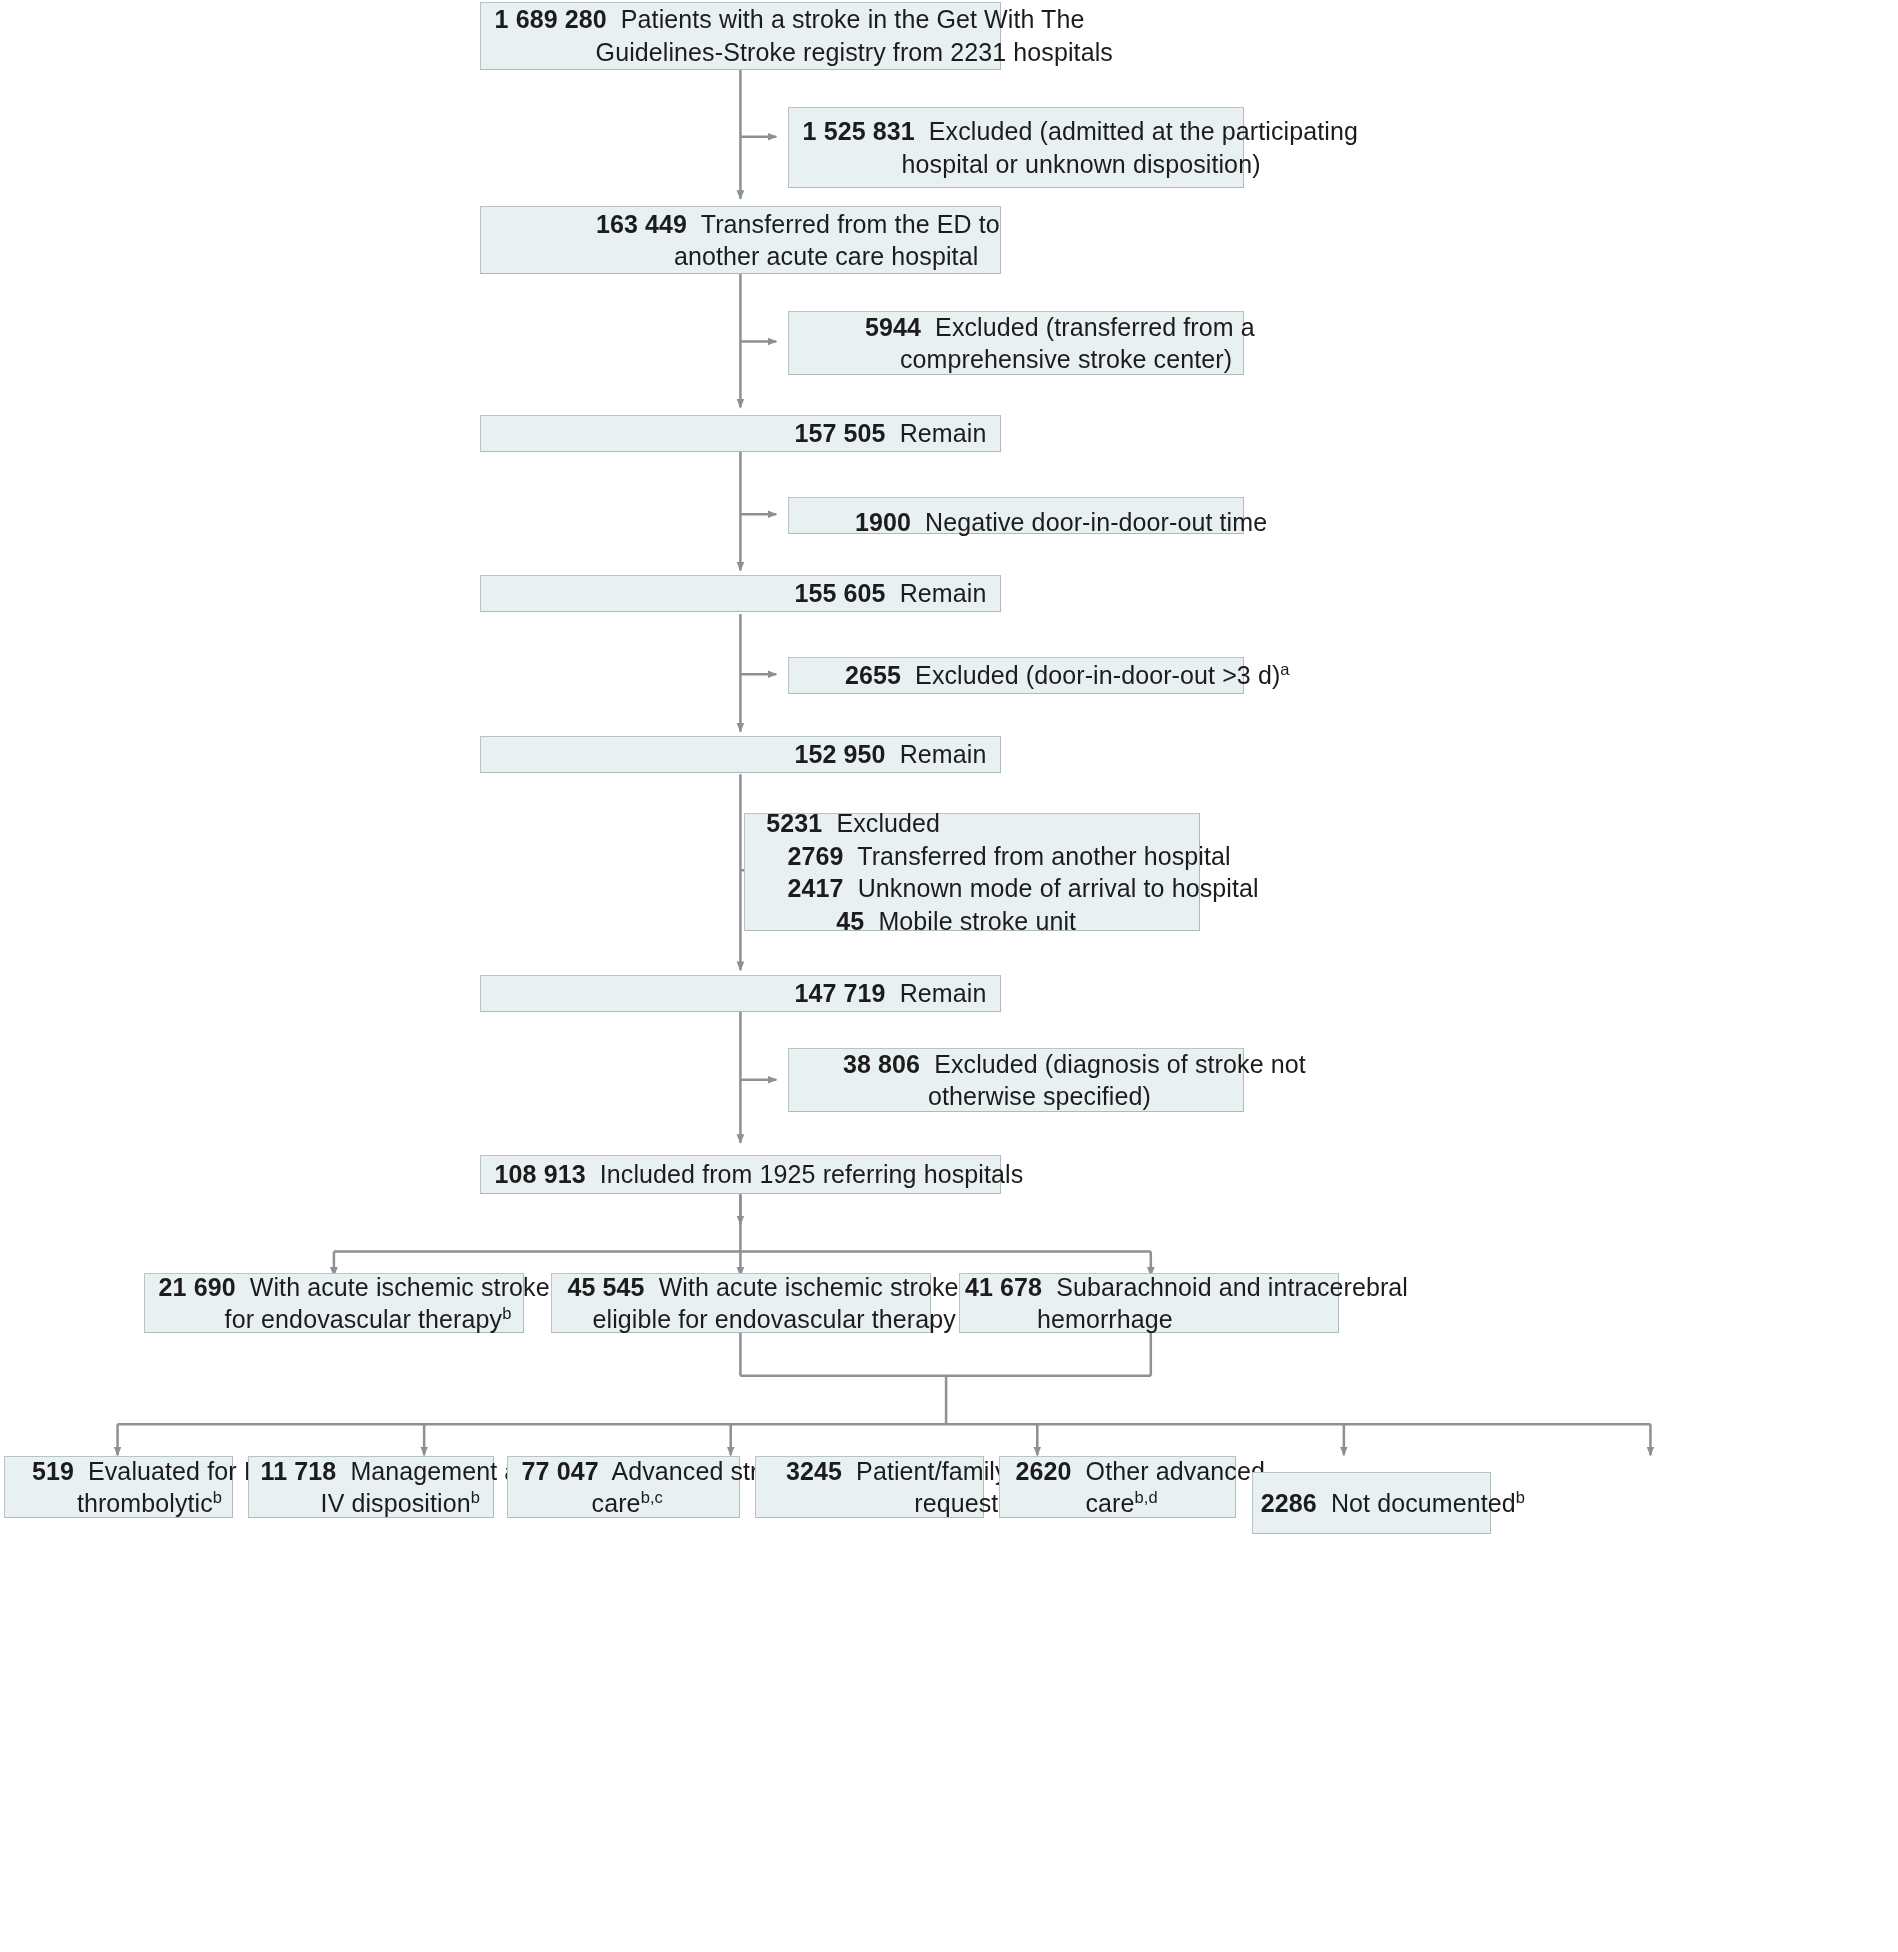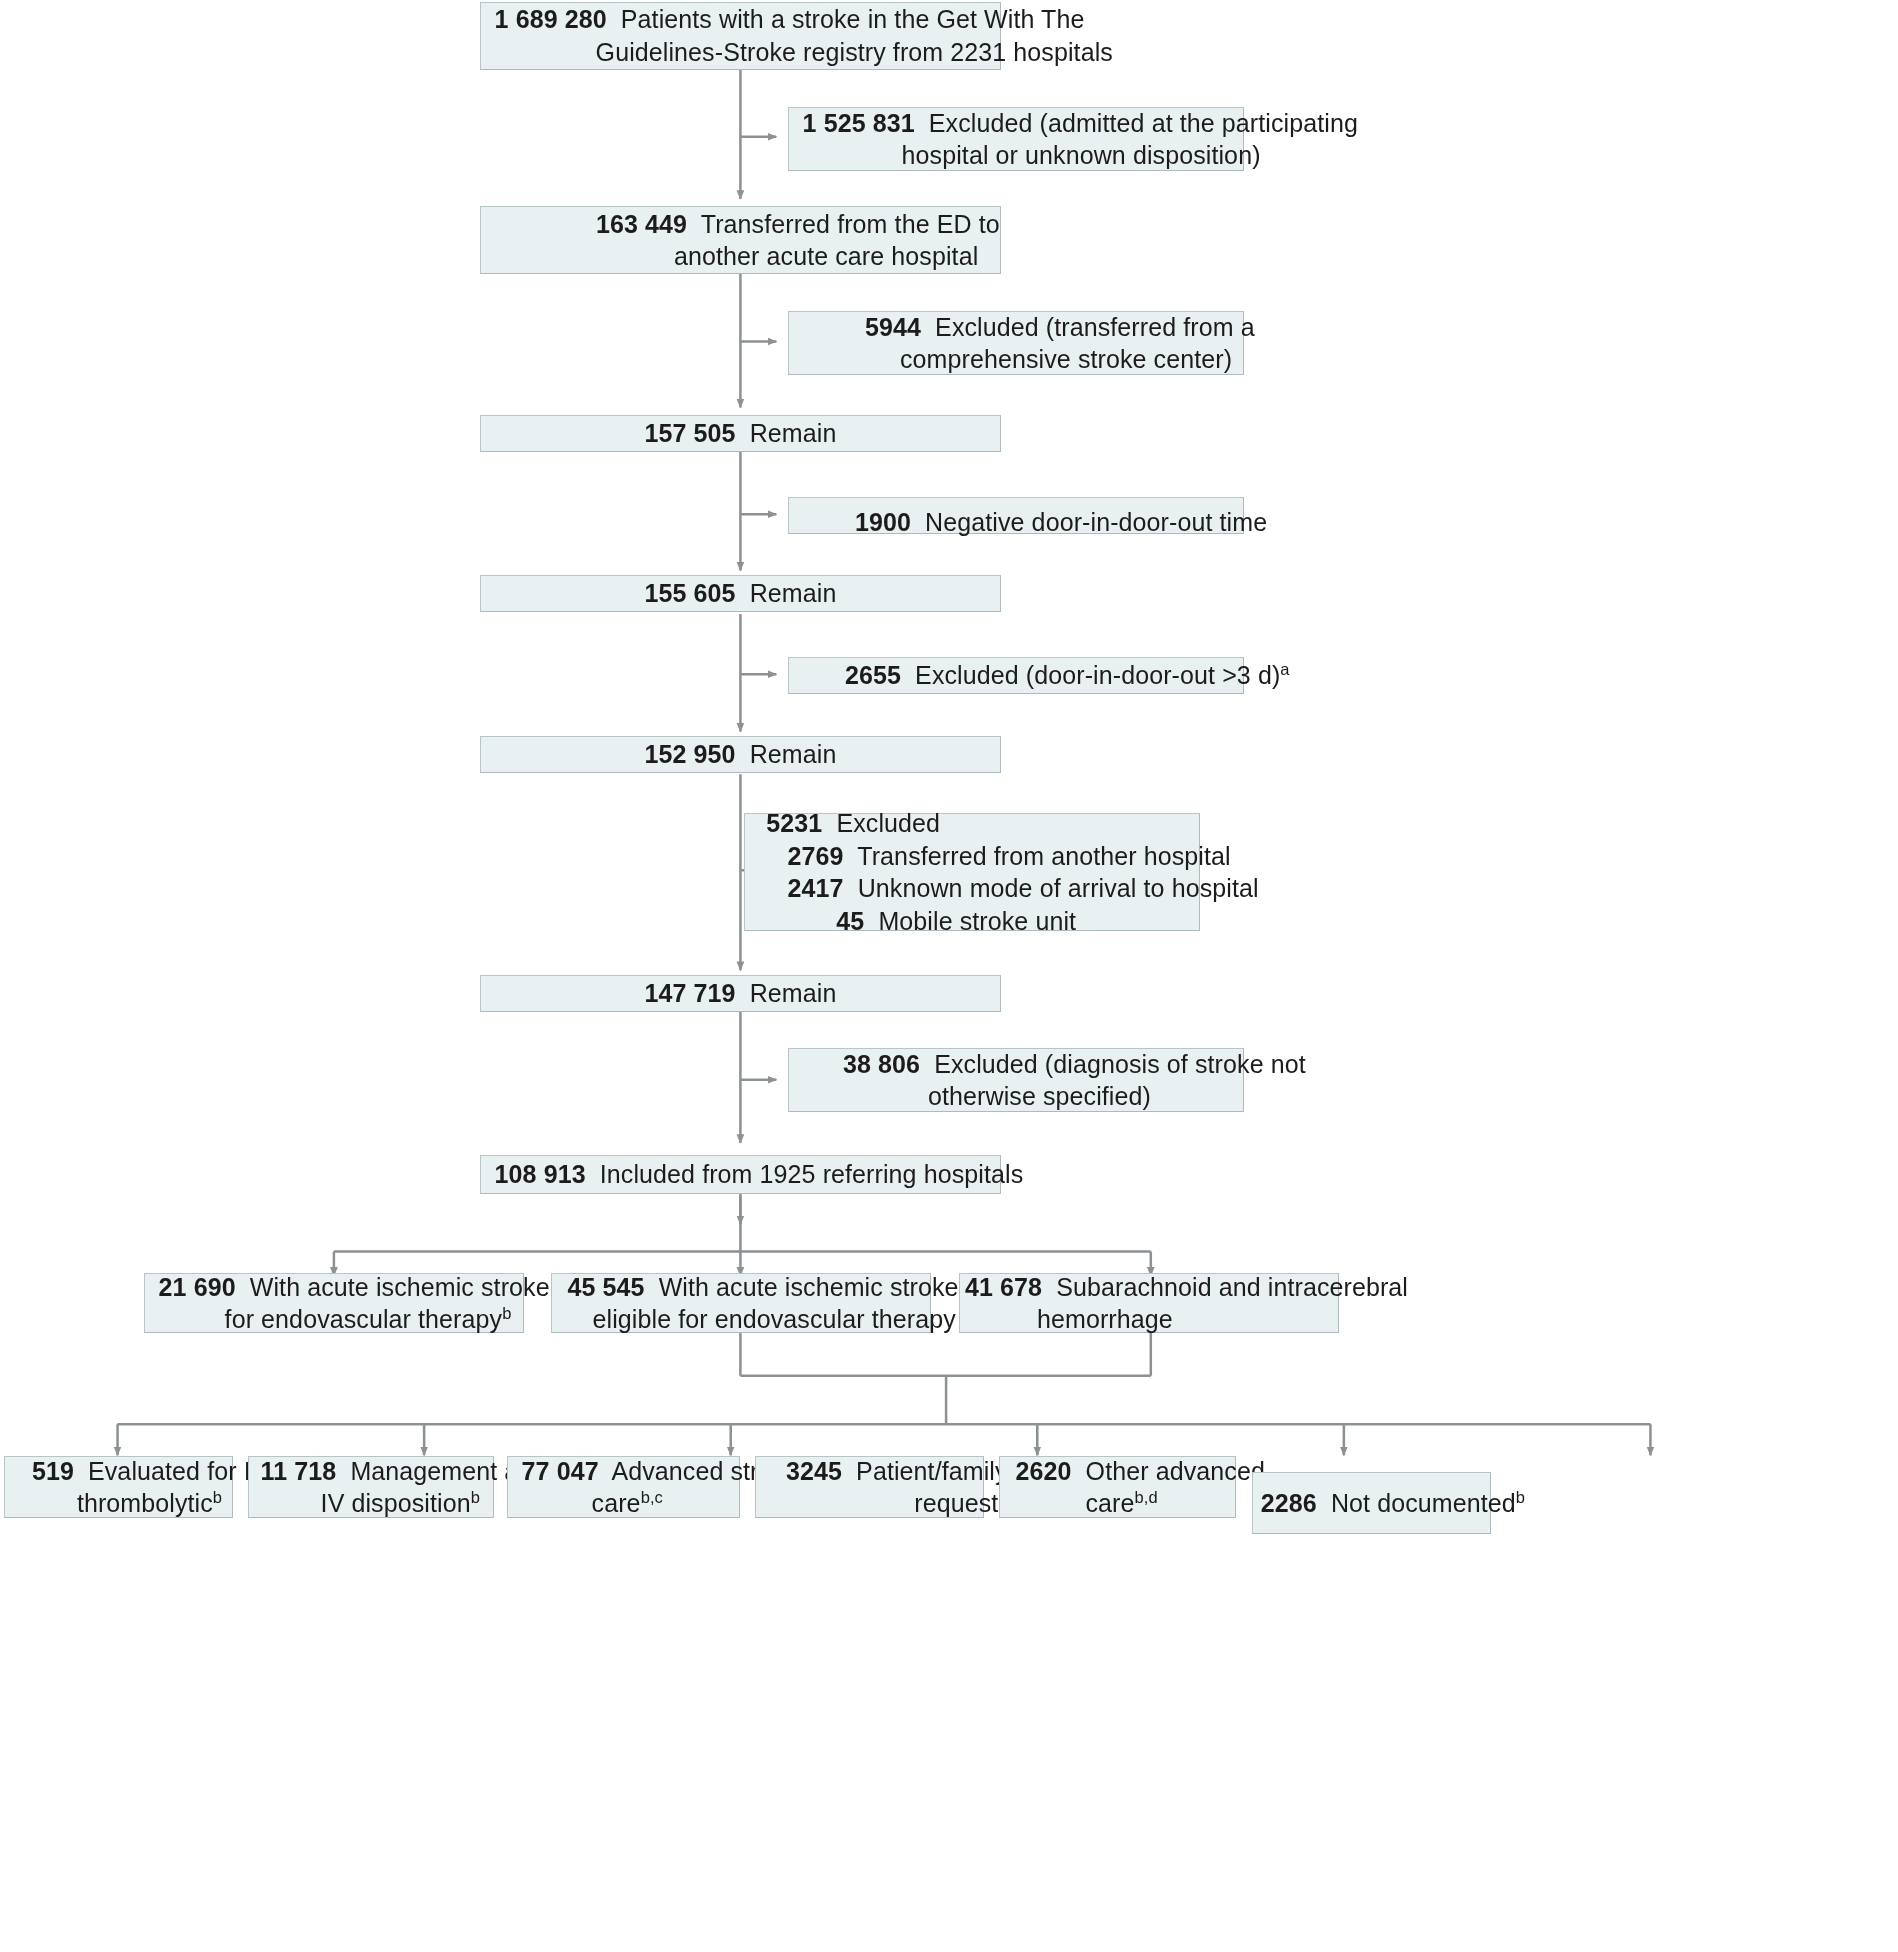--- a/index.html
+++ b/index.html
@@ -41,21 +41,21 @@
     letter-spacing: 0.1px;
   }
   .node .inner {
     width: 100%;
     padding: 0 13.6px;
   }
   .ln {
     display: block;
     white-space: pre;
   }
-  .ctr .inner { text-align: center; }
+  .ctr .inner { text-align: right; }
   .num {
     font-weight: bold;
   }
   .subitem {
     display: block;
     white-space: pre;
   }
   sup {
     font-size: 0.66em;
     vertical-align: super;
@@ -115,21 +115,21 @@
     </g>
   </svg>
 
   <div class="node" style="left:480px; top:1.9px; width:521px; height:68px;">
     <div class="inner">
       <span class="ln"><span class="num">1 689 280</span>&nbsp; <span>Patients with a stroke in the Get With The</span></span>
       <span class="ln" style="padding-left:101px;"><span>Guidelines-Stroke registry from 2231 hospitals</span></span>
     </div>
   </div>
 
-  <div class="node" style="left:788px; top:107px; width:456px; height:64px;">
+  <div class="node" style="left:788px; top:107px; width:456px; height:81px;">
     <div class="inner">
       <span class="ln"><span class="num">1 525 831</span>&nbsp; <span>Excluded (admitted at the participating</span></span>
       <span class="ln" style="padding-left:99px;"><span>hospital or unknown disposition)</span></span>
     </div>
   </div>
 
   <div class="node ctr" style="left:480px; top:206px; width:521px; height:68px;">
     <div class="inner" style="text-align:left; padding-left:115px;">
       <span class="ln"><span class="num">163 449</span>&nbsp; <span>Transferred from the ED to</span></span>
       <span class="ln" style="padding-left:78px;"><span>another acute care hospital</span></span>

